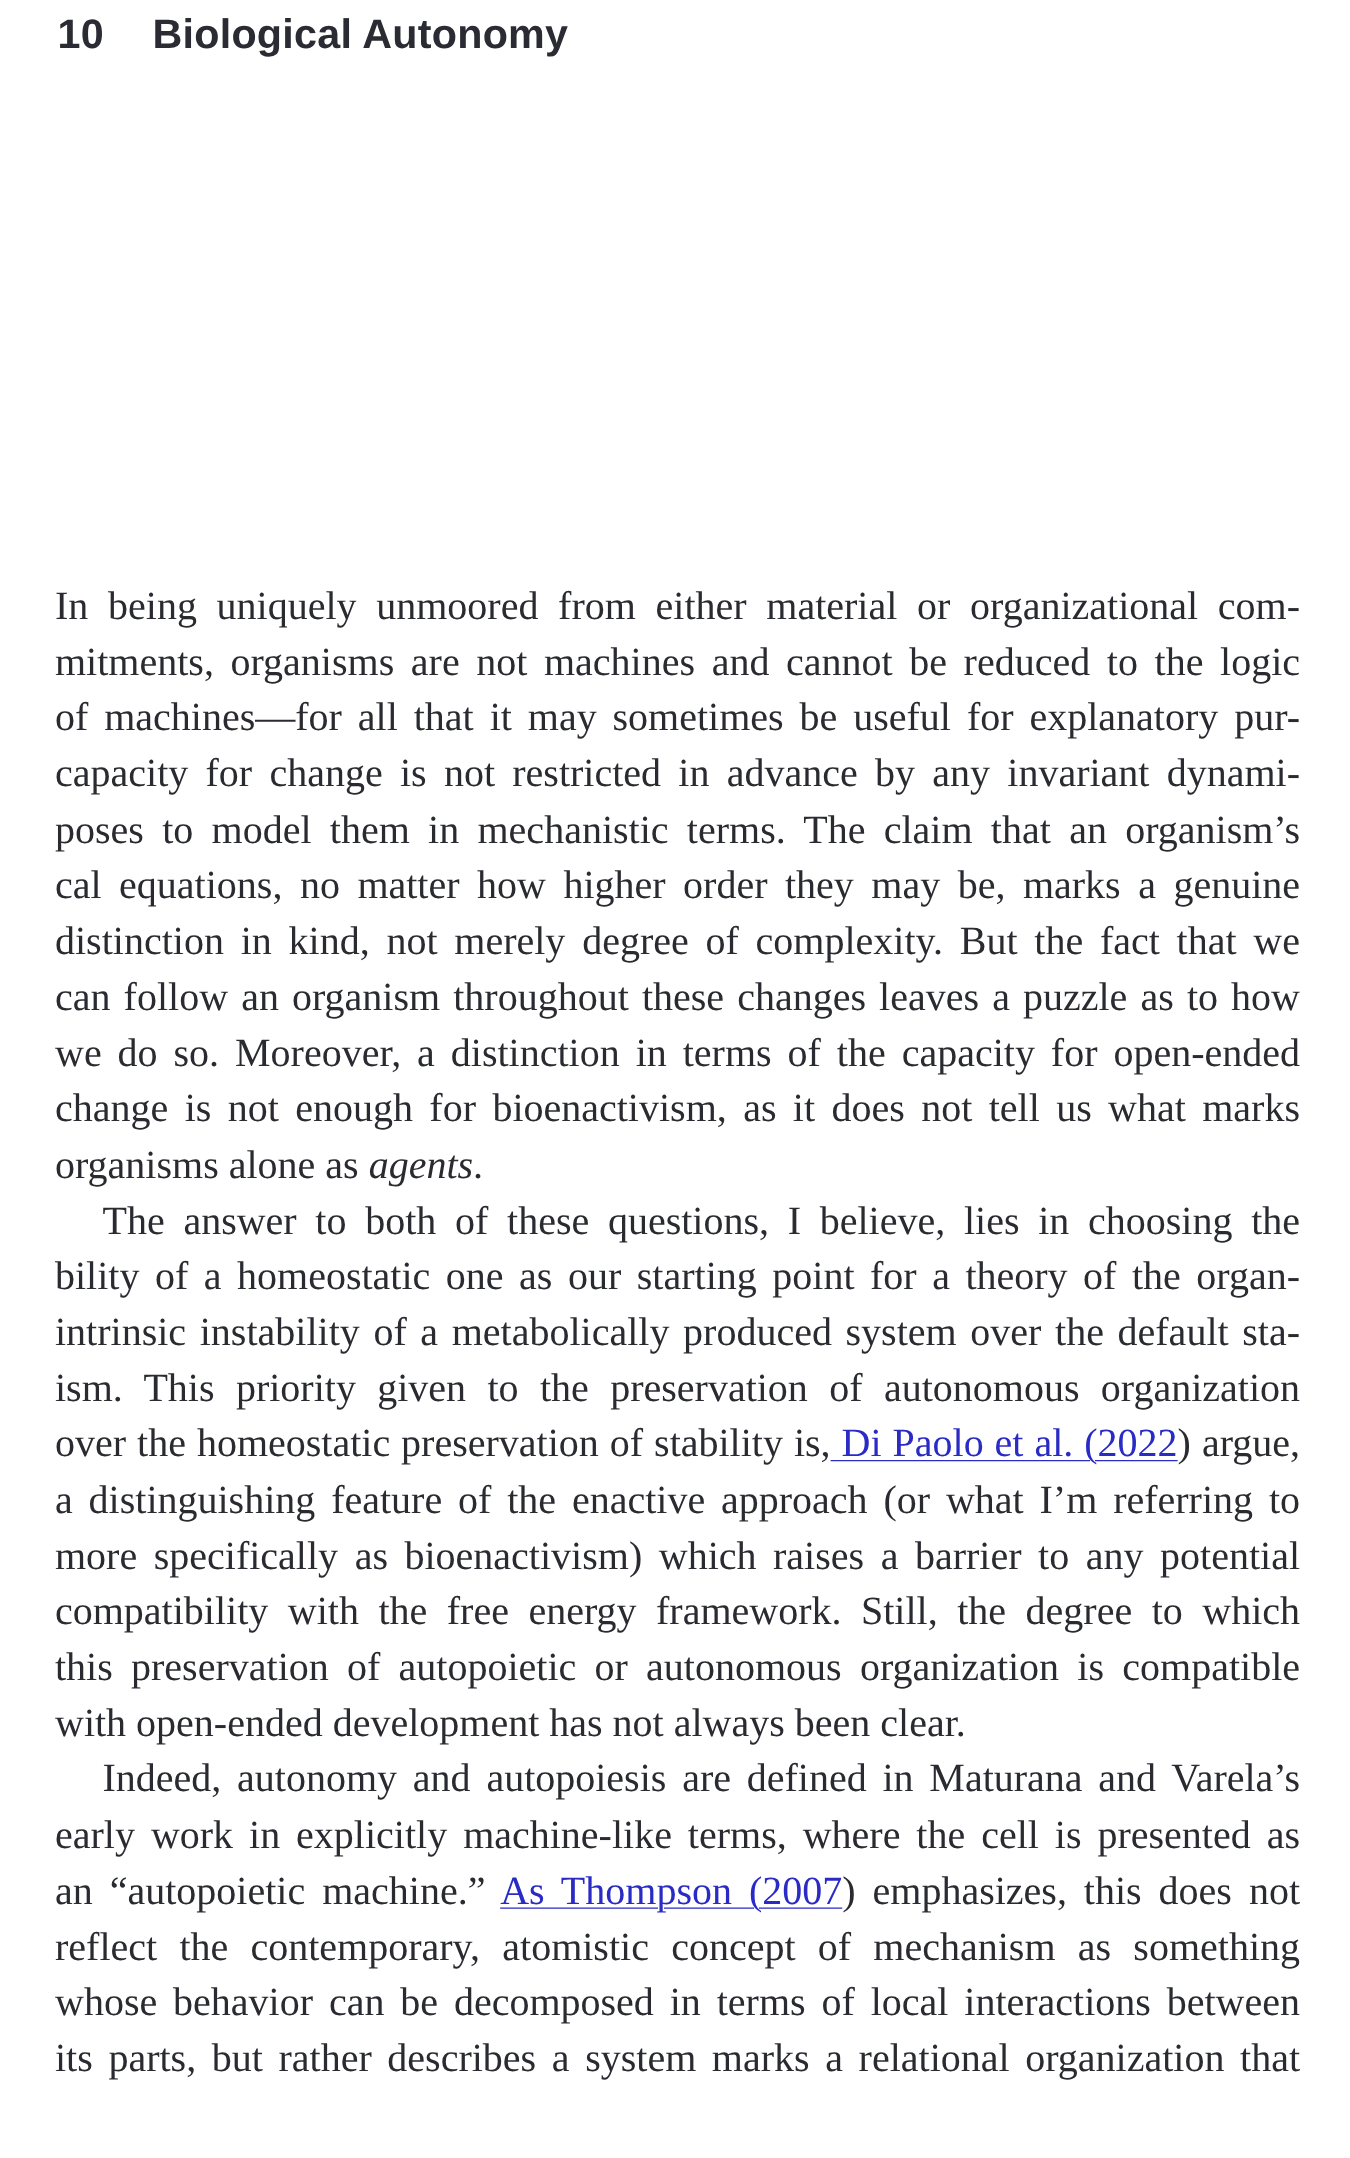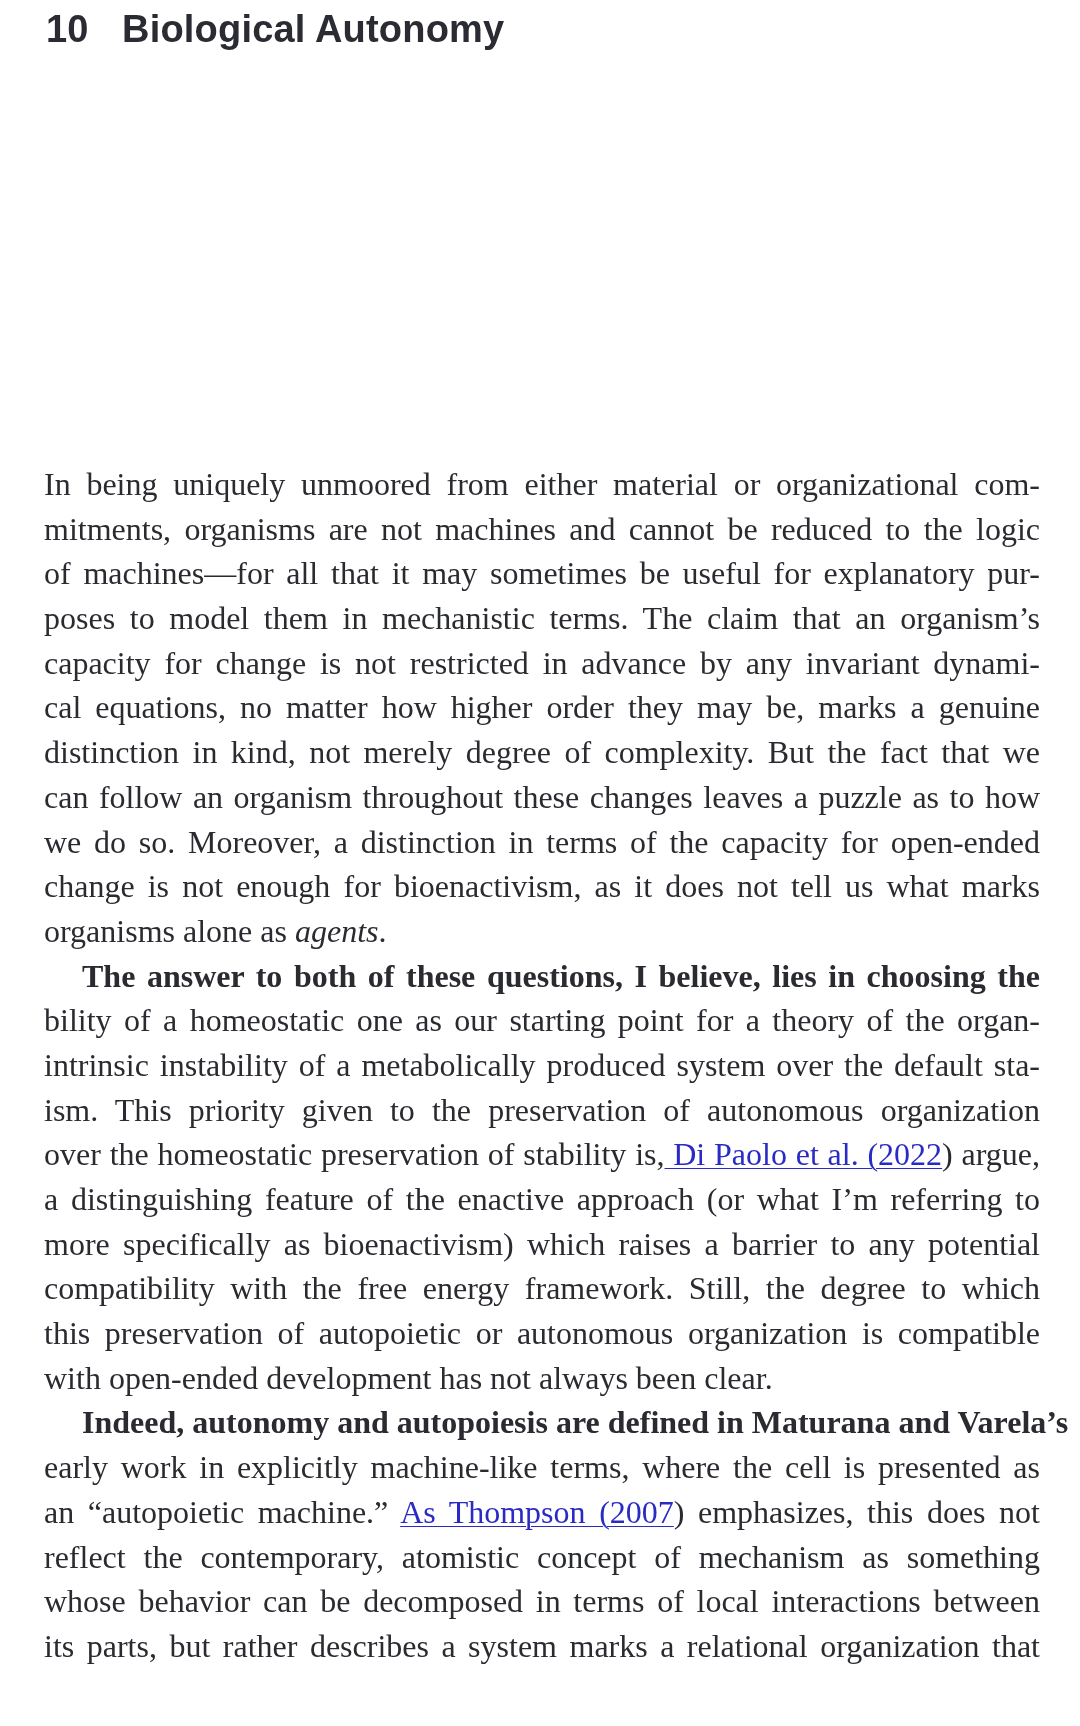--- a/index.html
+++ b/index.html
@@ -1,52 +1,52 @@
 <!DOCTYPE html>
 <html><head>
 <meta charset="utf-8">
 <style>
   html, body { margin: 0; padding: 0; background: #ffffff; }
   body { width: 1080px; height: 1726px; position: relative; overflow: hidden; }
   .running-head {
     position: absolute; left: 46px; top: 8px;
     font-family: "Liberation Sans", "DejaVu Sans", sans-serif;
-    font-weight: bold; font-size: 38px; color: #2b2c33;
+    font-weight: bold; font-size: 33px; color: #2b2c33;
     white-space: nowrap; letter-spacing: 0.2px;
   }
   .running-head .num { display: inline-block; width: 76px; }
   .body-text {
     position: absolute; left: 44px; top: 462px; width: 996px;
     font-family: "Liberation Serif", "DejaVu Serif", serif;
     font-size: 32px; color: #2a2b30; line-height: 44.7px;
   }
   .line {
     display: block; height: 44.7px; white-space: nowrap;
     text-align: justify; text-align-last: justify;
   }
   .line.last { text-align: left; text-align-last: left; }
-  .line.indent { padding-left: 38px; font-weight: bold; }
+  .line.indent { padding-left: 38px; }
   .line .em { font-style: italic; margin-top: 28px; }
   a.cite { color: #2a2bc4; text-decoration: underline; text-decoration-thickness: 1px; text-underline-offset: 3px; }
 </style>
 </head>
 <body>
 
 <div class="running-head">
   <span class="num">10</span><span>Biological Autonomy</span>
 </div>
 
 <div class="body-text">
 
   <div>
     <span class="line">In being uniquely unmoored from either material or organizational com-</span>
     <span class="line">mitments, organisms are not machines and cannot be reduced to the logic</span>
     <span class="line">of machines—for all that it may sometimes be useful for explanatory pur-</span>
+    <span class="line">capacity for change is not restricted in advance by any invariant dynami-</span>
     <span class="line">poses to model them in mechanistic terms. The claim that an organism’s</span>
-    <span class="line">capacity for change is not restricted in advance by any invariant dynami-</span>
     <span class="line">cal equations, no matter how higher order they may be, marks a genuine</span>
     <span class="line">distinction in kind, not merely degree of complexity. But the fact that we</span>
     <span class="line">can follow an organism throughout these changes leaves a puzzle as to how</span>
     <span class="line">we do so. Moreover, a distinction in terms of the capacity for open-ended</span>
     <span class="line">change is not enough for bioenactivism, as it does not tell us what marks</span>
     <span class="line last"><span>organisms alone as </span><span class="em">agents</span><span>.</span></span>
   </div>
 
   <div>
     <span class="line indent">The answer to both of these questions, I believe, lies in choosing the</span>

